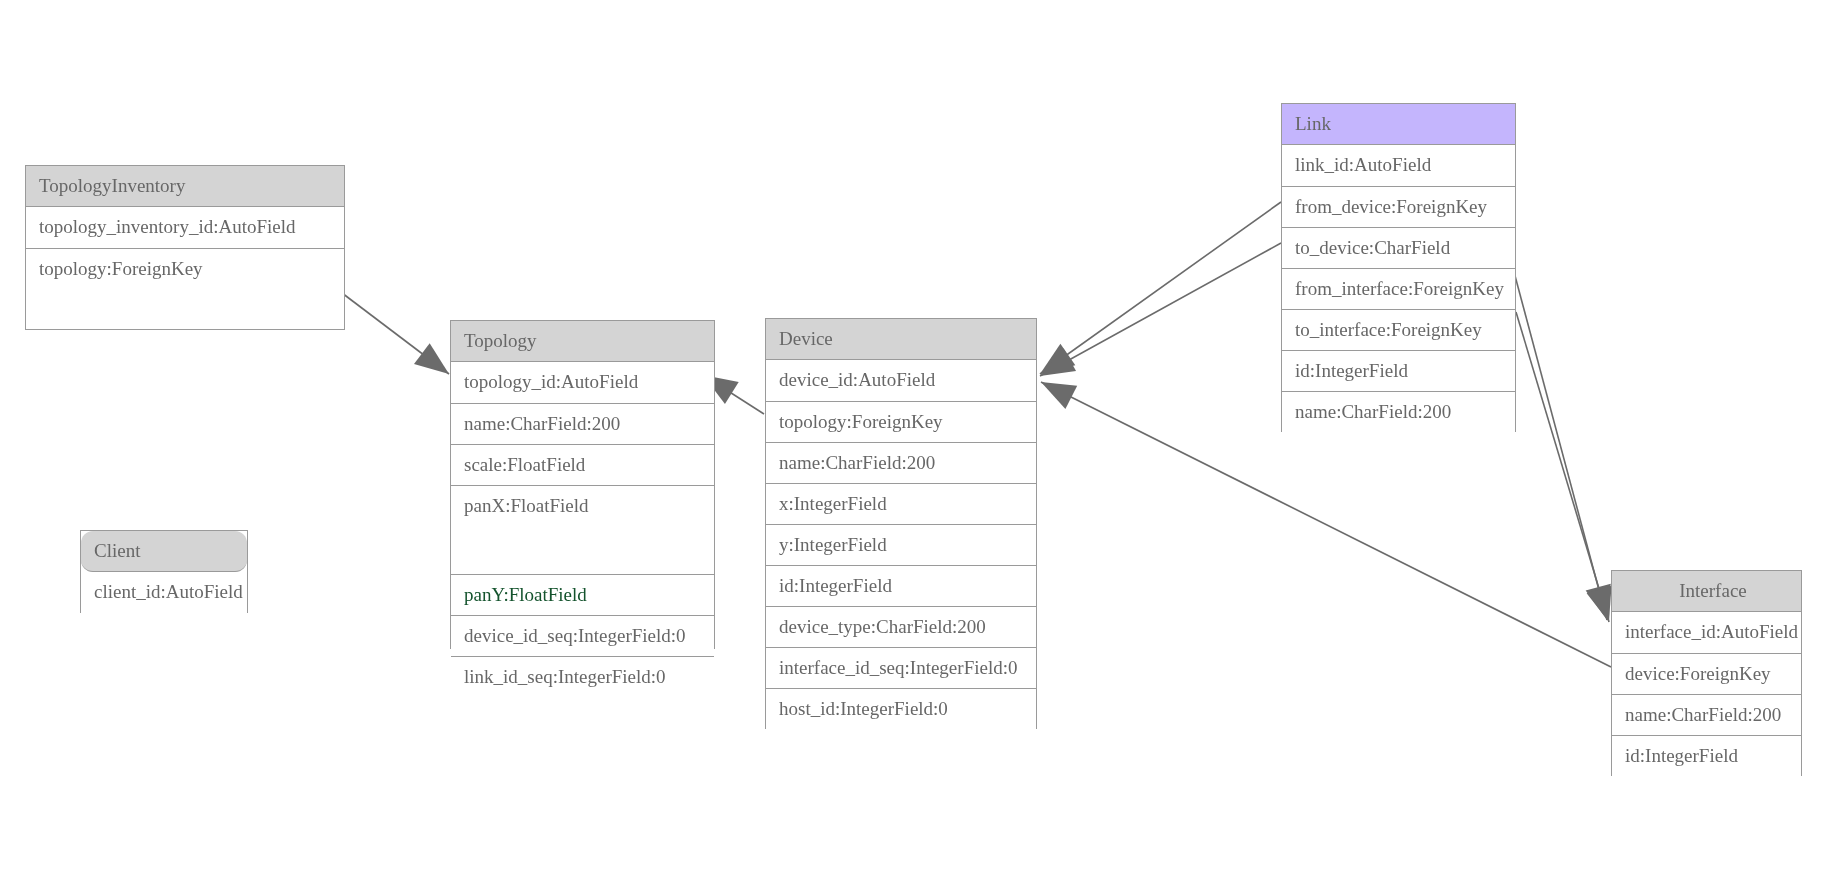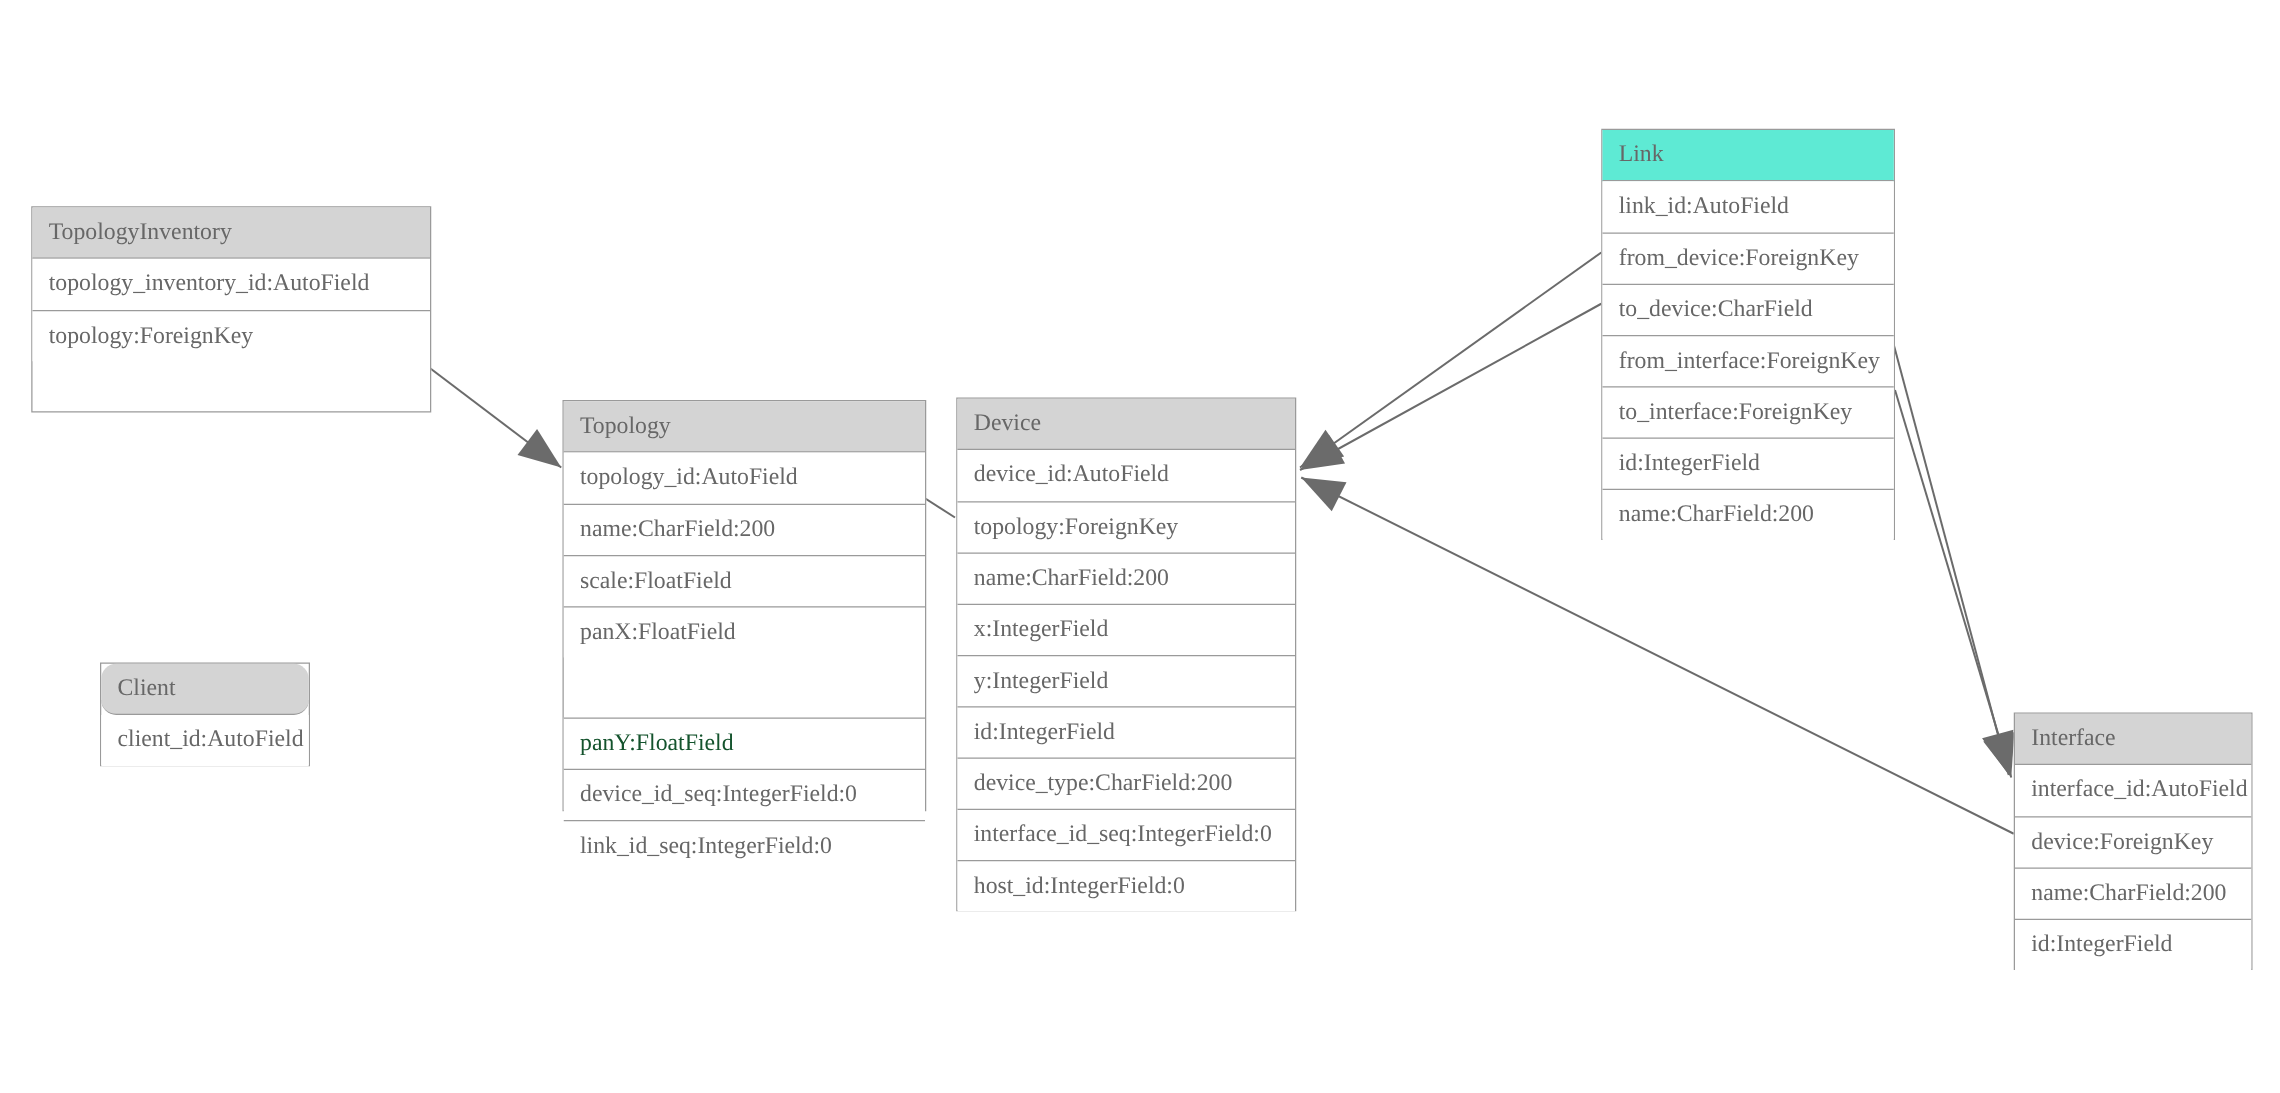--- a/index.html
+++ b/index.html
@@ -110,21 +110,21 @@
   <div id="entities-layer">
       <div class="entity" style="left: 25px; top: 165px; width: 320px; height: 165px; border-color: rgb(154, 154, 154);">
         <div class="entity-header" style="background: rgb(212, 212, 212); color: rgb(103, 103, 103); border-bottom-color: rgb(154, 154, 154);">TopologyInventory</div>
         <div class="entity-field" style="color: rgb(103, 103, 103); border-top: none;">topology_inventory_id:AutoField</div>
         <div class="entity-field" style="color: rgb(103, 103, 103); border-top-color: rgb(154, 154, 154);">topology:ForeignKey</div>
       </div>
       <div class="entity" style="left: 80px; top: 530px; width: 168px; height: 83px; border-color: rgb(154, 154, 154);">
         <div class="entity-header" style="background: rgb(212, 212, 212); color: rgb(103, 103, 103); border-bottom-color: rgb(154, 154, 154); border-radius: 12px;">Client</div>
         <div class="entity-field" style="color: rgb(103, 103, 103); border-top: none;">client_id:AutoField</div>
       </div>
-      <div class="entity" style="left: 450px; top: 320px; width: 291px; height: 329px; border-color: rgb(154, 154, 154);">
+      <div class="entity" style="left: 450px; top: 320px; width: 265px; height: 329px; border-color: rgb(154, 154, 154);">
         <div class="entity-header" style="background: rgb(212, 212, 212); color: rgb(103, 103, 103); border-bottom-color: rgb(154, 154, 154);">Topology</div>
         <div class="entity-field" style="color: rgb(103, 103, 103); border-top: none;">topology_id:AutoField</div>
         <div class="entity-field" style="color: rgb(103, 103, 103); border-top-color: rgb(154, 154, 154);">name:CharField:200</div>
         <div class="entity-field" style="color: rgb(103, 103, 103); border-top-color: rgb(154, 154, 154);">scale:FloatField</div>
         <div class="entity-field" style="color: rgb(103, 103, 103); border-top-color: rgb(154, 154, 154);">panX:FloatField</div>
         <div class="entity-field" style="color: #14532d; border-top-color: rgb(154, 154, 154); margin-top: 48px;">panY:FloatField</div>
         <div class="entity-field" style="color: rgb(103, 103, 103); border-top-color: rgb(154, 154, 154);">device_id_seq:IntegerField:0</div>
         <div class="entity-field" style="color: rgb(103, 103, 103); border-top-color: rgb(154, 154, 154);">link_id_seq:IntegerField:0</div>
       </div>
       <div class="entity" style="left: 765px; top: 318px; width: 272px; height: 411px; border-color: rgb(154, 154, 154);">
@@ -133,31 +133,31 @@
         <div class="entity-field" style="color: rgb(103, 103, 103); border-top-color: rgb(154, 154, 154);">topology:ForeignKey</div>
         <div class="entity-field" style="color: rgb(103, 103, 103); border-top-color: rgb(154, 154, 154);">name:CharField:200</div>
         <div class="entity-field" style="color: rgb(103, 103, 103); border-top-color: rgb(154, 154, 154);">x:IntegerField</div>
         <div class="entity-field" style="color: rgb(103, 103, 103); border-top-color: rgb(154, 154, 154);">y:IntegerField</div>
         <div class="entity-field" style="color: rgb(103, 103, 103); border-top-color: rgb(154, 154, 154);">id:IntegerField</div>
         <div class="entity-field" style="color: rgb(103, 103, 103); border-top-color: rgb(154, 154, 154);">device_type:CharField:200</div>
         <div class="entity-field" style="color: rgb(103, 103, 103); border-top-color: rgb(154, 154, 154);">interface_id_seq:IntegerField:0</div>
         <div class="entity-field" style="color: rgb(103, 103, 103); border-top-color: rgb(154, 154, 154);">host_id:IntegerField:0</div>
       </div>
       <div class="entity" style="left: 1281px; top: 103px; width: 235px; height: 329px; border-color: rgb(154, 154, 154);">
-        <div class="entity-header" style="background: #5eead4; color: rgb(103, 103, 103); border-bottom-color: rgb(154, 154, 154);">Link</div>
+        <div class="entity-header" style="background: #c4b5fd; color: rgb(103, 103, 103); border-bottom-color: rgb(154, 154, 154);">Link</div>
         <div class="entity-field" style="color: rgb(103, 103, 103); border-top: none;">link_id:AutoField</div>
         <div class="entity-field" style="color: rgb(103, 103, 103); border-top-color: rgb(154, 154, 154);">from_device:ForeignKey</div>
         <div class="entity-field" style="color: rgb(103, 103, 103); border-top-color: rgb(154, 154, 154);">to_device:CharField</div>
         <div class="entity-field" style="color: rgb(103, 103, 103); border-top-color: rgb(154, 154, 154);">from_interface:ForeignKey</div>
         <div class="entity-field" style="color: rgb(103, 103, 103); border-top-color: rgb(154, 154, 154);">to_interface:ForeignKey</div>
         <div class="entity-field" style="color: rgb(103, 103, 103); border-top-color: rgb(154, 154, 154);">id:IntegerField</div>
         <div class="entity-field" style="color: rgb(103, 103, 103); border-top-color: rgb(154, 154, 154);">name:CharField:200</div>
       </div>
       <div class="entity" style="left: 1611px; top: 570px; width: 191px; height: 206px; border-color: rgb(154, 154, 154);">
-        <div class="entity-header" style="background: rgb(212, 212, 212); color: rgb(103, 103, 103); border-bottom-color: rgb(154, 154, 154);">Interface</div>
+        <div class="entity-header" style="background: rgb(212, 212, 212); color: rgb(103, 103, 103); border-bottom-color: rgb(154, 154, 154); text-align: center;">Interface</div>
         <div class="entity-field" style="color: rgb(103, 103, 103); border-top: none;">interface_id:AutoField</div>
         <div class="entity-field" style="color: rgb(103, 103, 103); border-top-color: rgb(154, 154, 154);">device:ForeignKey</div>
         <div class="entity-field" style="color: rgb(103, 103, 103); border-top-color: rgb(154, 154, 154);">name:CharField:200</div>
         <div class="entity-field" style="color: rgb(103, 103, 103); border-top-color: rgb(154, 154, 154);">id:IntegerField</div>
       </div>
     </div>
 
 </div>
 
 </body></html>

